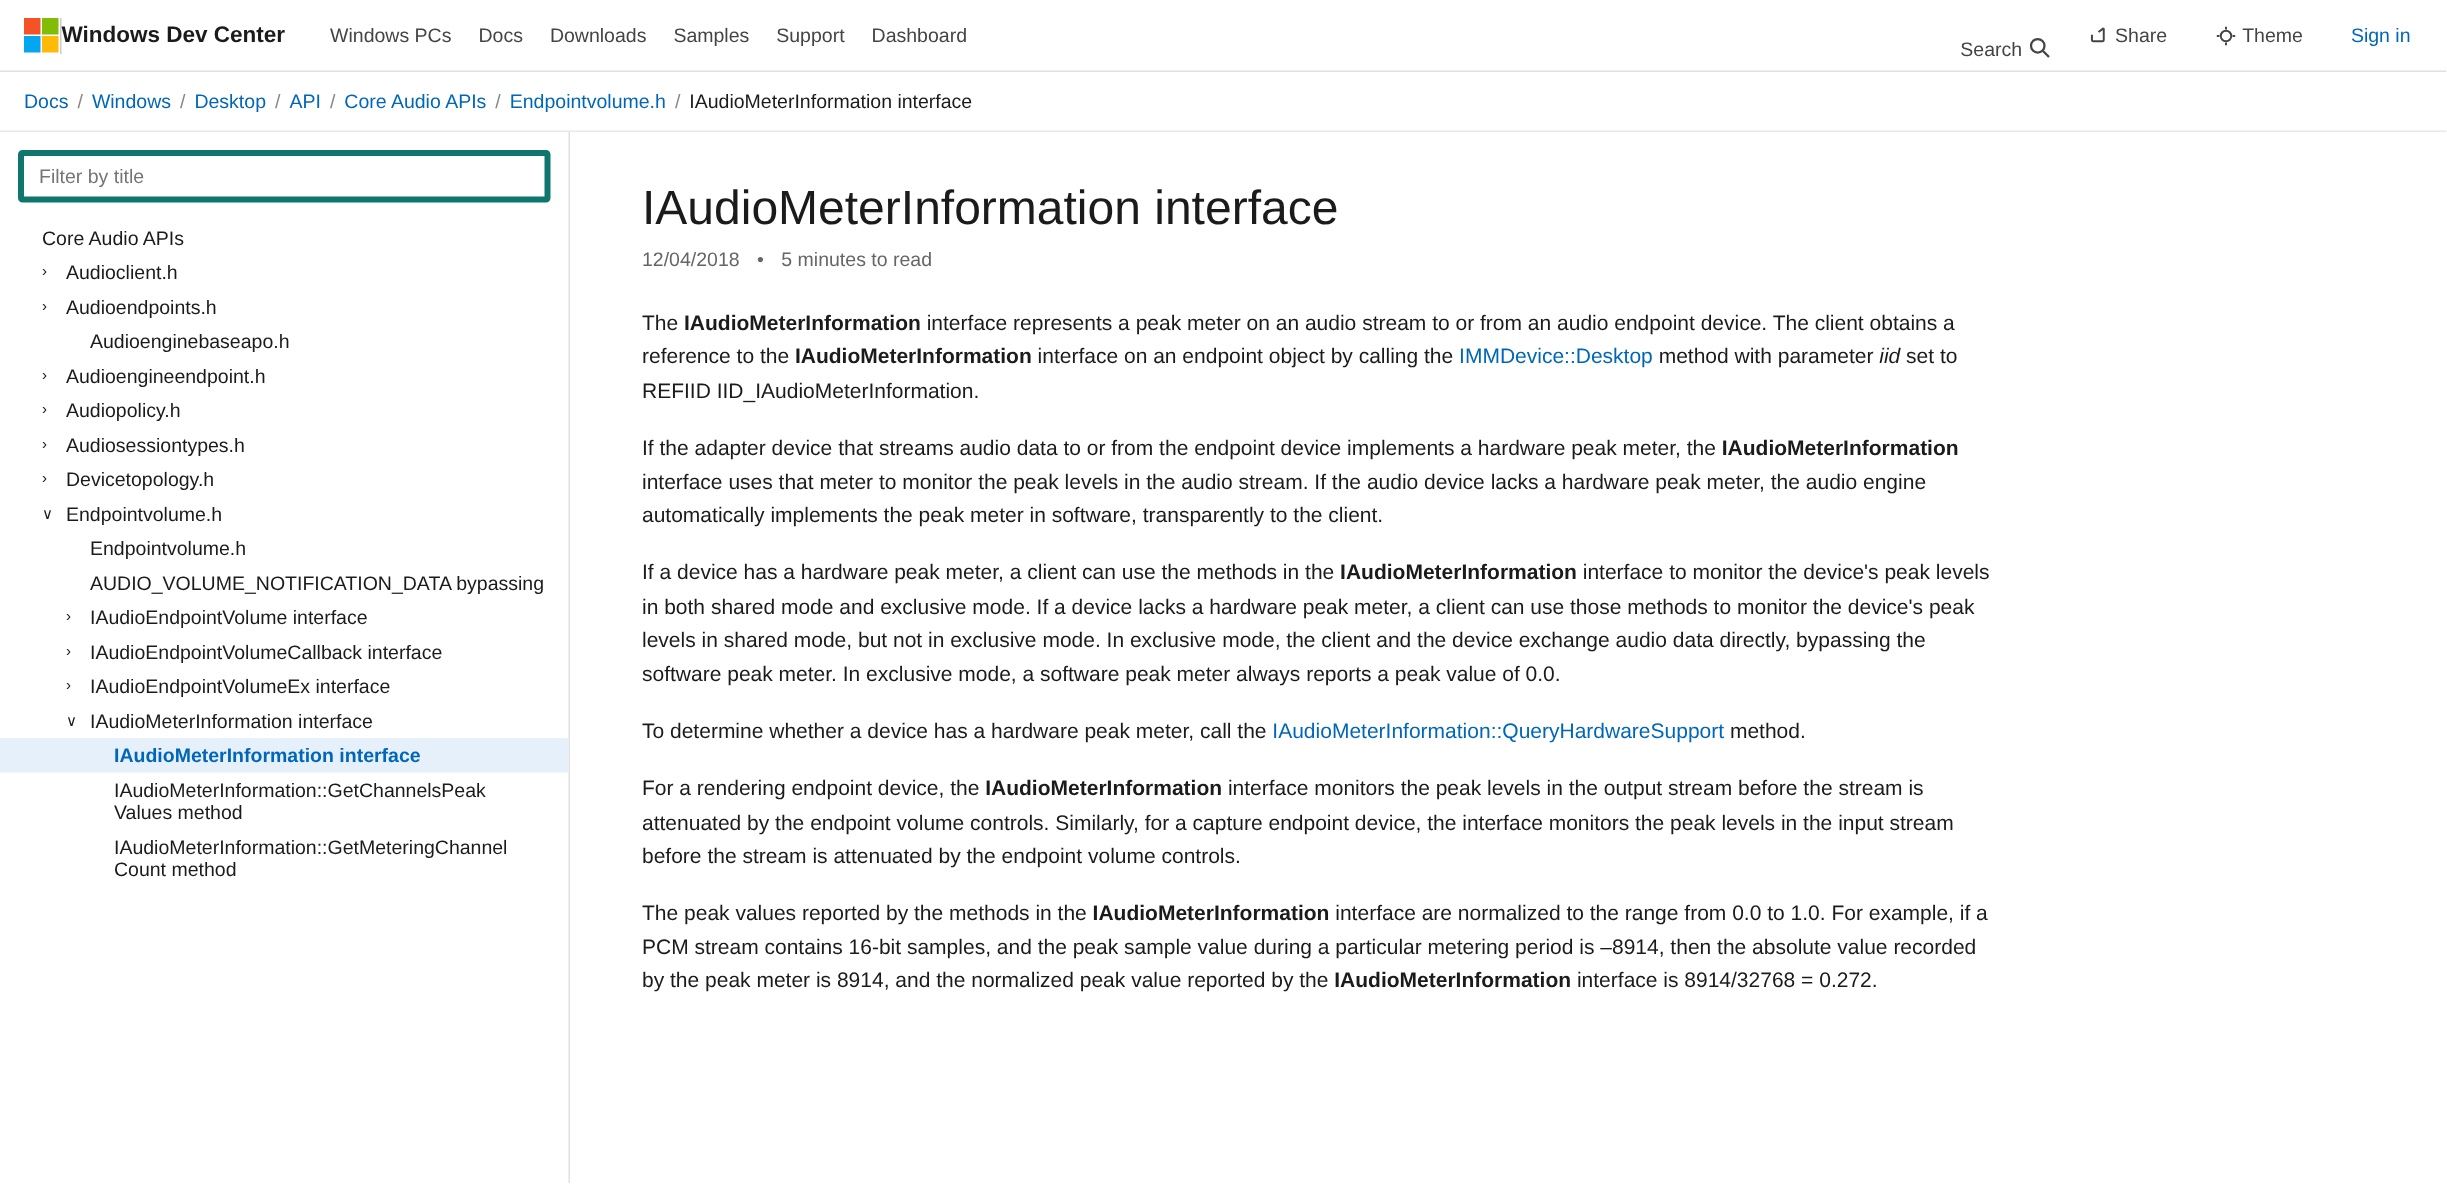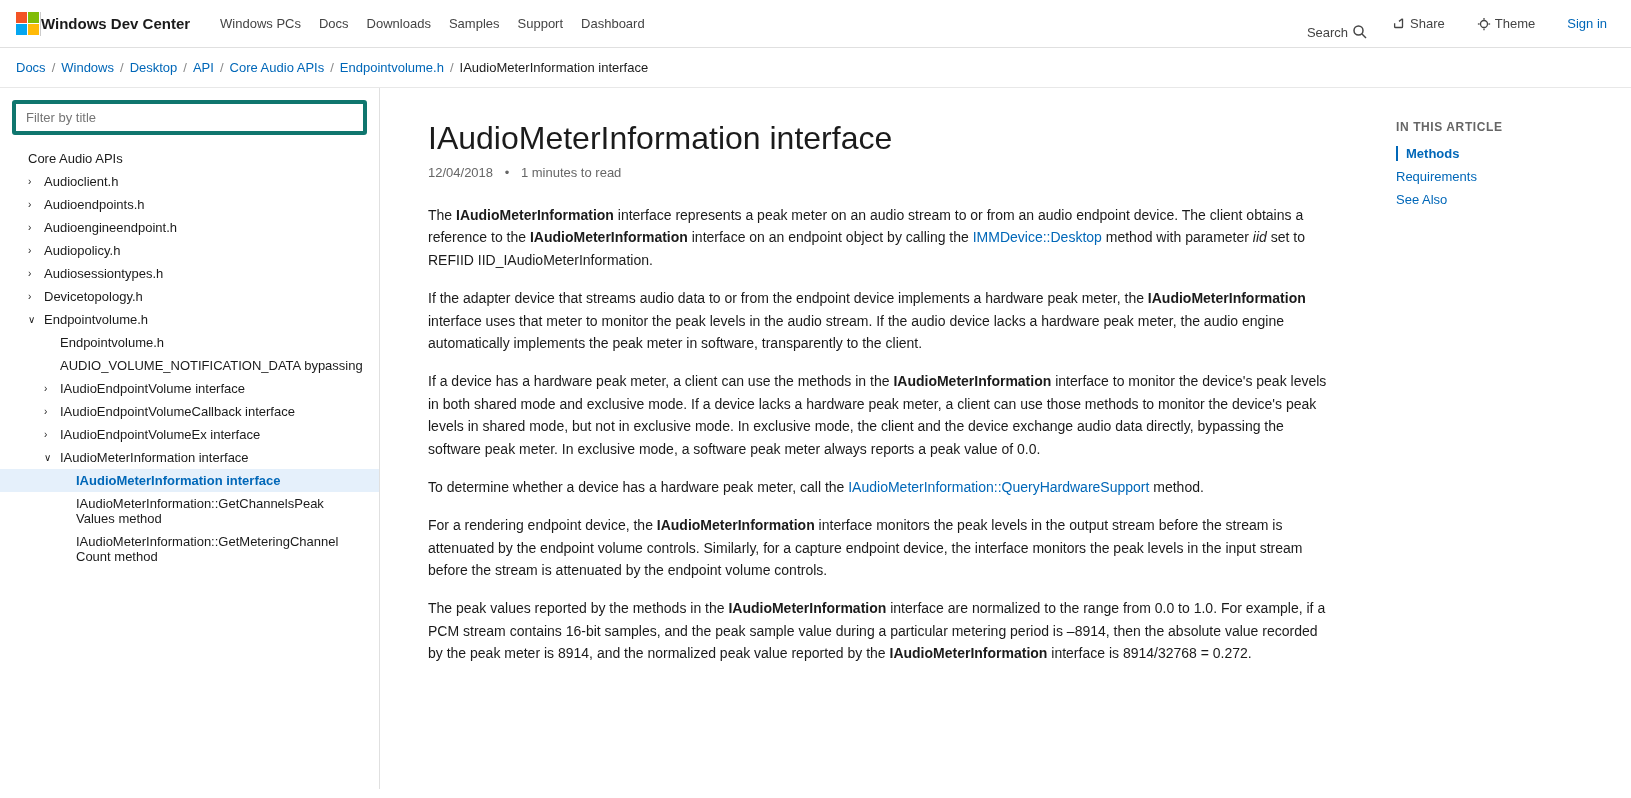--- a/index.html
+++ b/index.html
@@ -301,20 +301,24 @@
         <span class="label">Core Audio APIs</span>
       </div>
       <div class="tree-item indent-1">
         <span class="chevron">›</span>
         <span class="label">Audioclient.h</span>
       </div>
       <div class="tree-item indent-1">
         <span class="chevron">›</span>
         <span class="label">Audioendpoints.h</span>
       </div>
+      <div class="tree-item indent-2">
+        <span class="chevron"></span>
+        <span class="label">Audioenginebaseapo.h</span>
+      </div>
       <div class="tree-item indent-1">
         <span class="chevron">›</span>
         <span class="label">Audioengineendpoint.h</span>
       </div>
       <div class="tree-item indent-1">
         <span class="chevron">›</span>
         <span class="label">Audiopolicy.h</span>
       </div>
       <div class="tree-item indent-1">
         <span class="chevron">›</span>
@@ -365,21 +369,21 @@
         <span class="label">IAudioMeterInformation::GetMeteringChannel<br>Count method</span>
       </div>
     </div>
   </aside>
 
   <main id="content">
     <h1>IAudioMeterInformation interface</h1>
     <div class="article-meta">
       <span>12/04/2018</span>
       <span class="dot">•</span>
-      <span>1 minutes to read</span>
+      <span>5 minutes to read</span>
     </div>
     <div class="article-body">
       <p>
         The <strong>IAudioMeterInformation</strong> interface represents a peak meter on an audio stream to or from an audio endpoint device. The client obtains a reference to the <strong>IAudioMeterInformation</strong> interface on an endpoint object by calling the <a href="#">IMMDevice::Desktop</a> method with parameter <em>iid</em> set to REFIID IID_IAudioMeterInformation.
       </p>
       <p>
         If the adapter device that streams audio data to or from the endpoint device implements a hardware peak meter, the <strong>IAudioMeterInformation</strong> interface uses that meter to monitor the peak levels in the audio stream. If the audio device lacks a hardware peak meter, the audio engine automatically implements the peak meter in software, transparently to the client.
       </p>
       <p>
         If a device has a hardware peak meter, a client can use the methods in the <strong>IAudioMeterInformation</strong> interface to monitor the device's peak levels in both shared mode and exclusive mode. If a device lacks a hardware peak meter, a client can use those methods to monitor the device's peak levels in shared mode, but not in exclusive mode. In exclusive mode, the client and the device exchange audio data directly, bypassing the software peak meter. In exclusive mode, a software peak meter always reports a peak value of 0.0.
@@ -389,28 +393,14 @@
       </p>
       <p>
         For a rendering endpoint device, the <strong>IAudioMeterInformation</strong> interface monitors the peak levels in the output stream before the stream is attenuated by the endpoint volume controls. Similarly, for a capture endpoint device, the interface monitors the peak levels in the input stream before the stream is attenuated by the endpoint volume controls.
       </p>
       <p>
         The peak values reported by the methods in the <strong>IAudioMeterInformation</strong> interface are normalized to the range from 0.0 to 1.0. For example, if a PCM stream contains 16-bit samples, and the peak sample value during a particular metering period is –8914, then the absolute value recorded by the peak meter is 8914, and the normalized peak value reported by the <strong>IAudioMeterInformation</strong> interface is 8914/32768 = 0.272.
       </p>
     </div>
   </main>
 
-  <aside id="toc">
-    <h4>In this article</h4>
-    <ul>
-      <li>
-        <a href="#" class="active">Methods</a>
-      </li>
-      <li>
-        <a href="#">Requirements</a>
-      </li>
-      <li>
-        <a href="#">See Also</a>
-      </li>
-    </ul>
-  </aside>
 
 </div>
 
 </body></html>

